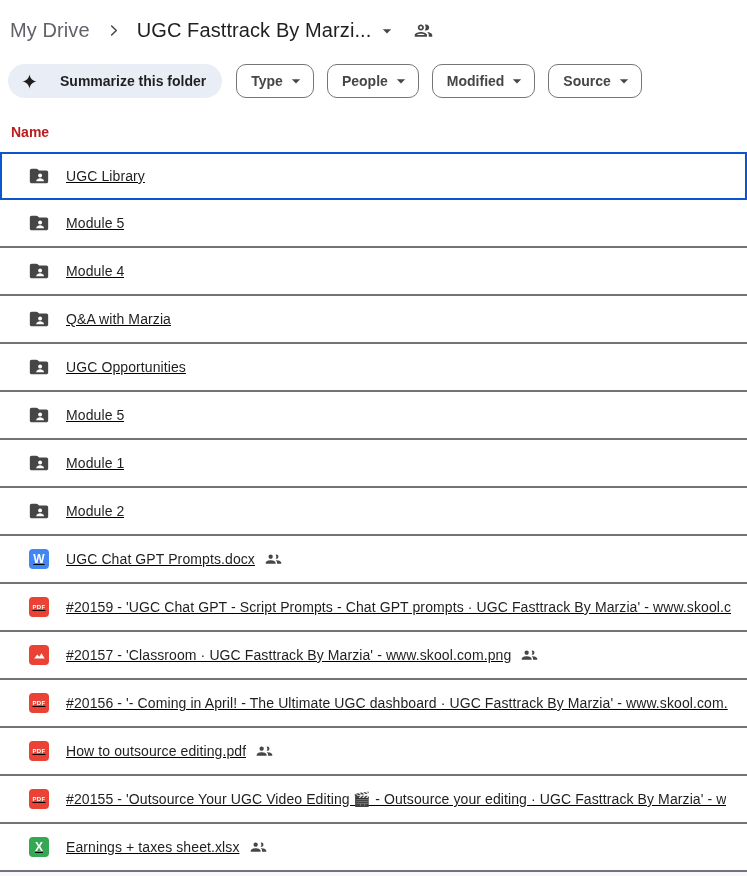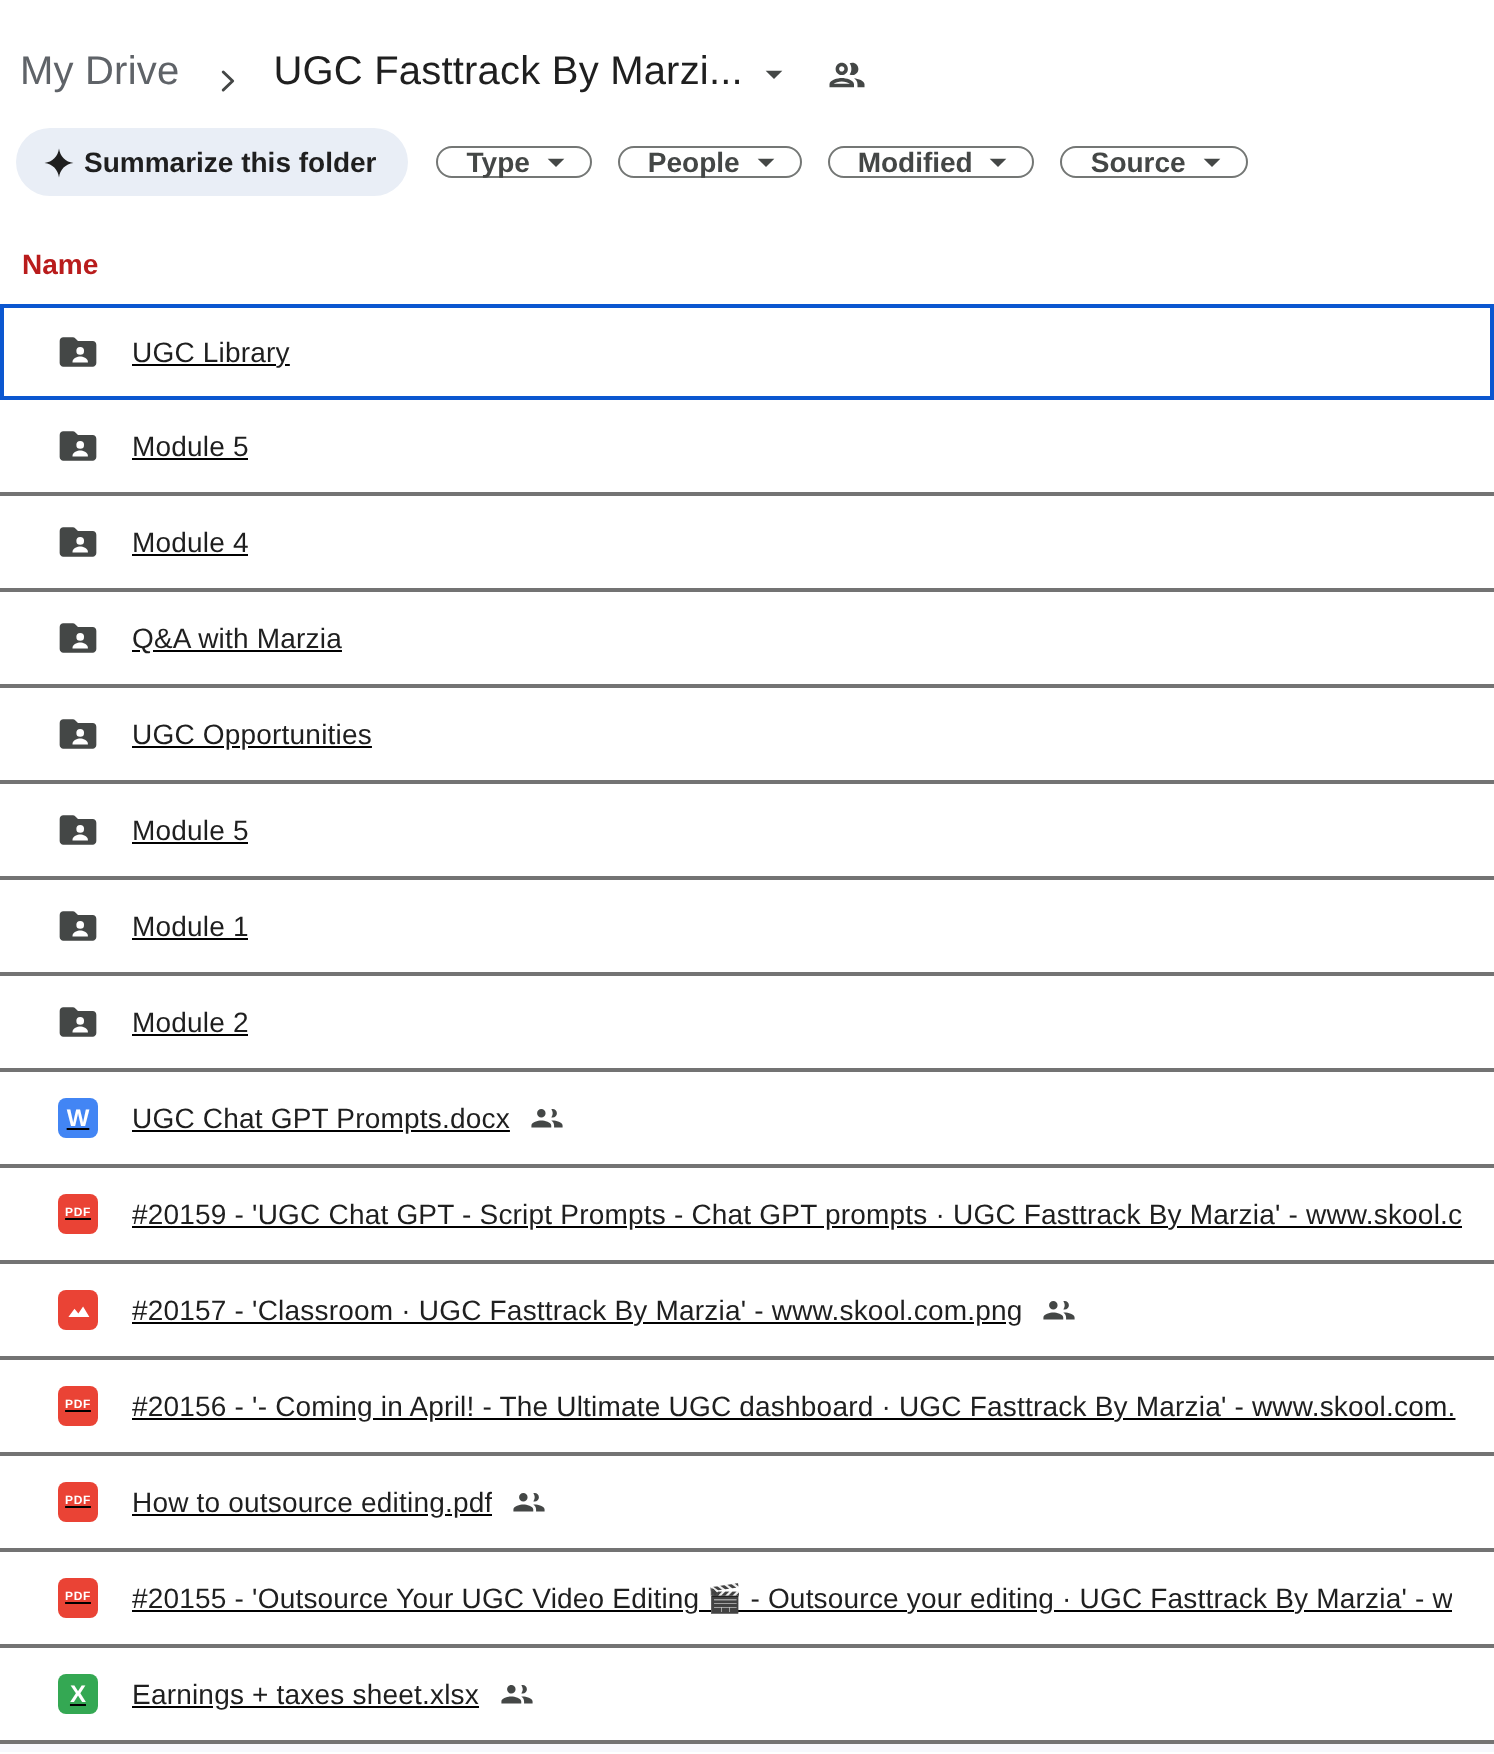--- a/index.html
+++ b/index.html
@@ -3,35 +3,35 @@
 <meta charset="utf-8">
 <style>
   * { box-sizing: border-box; }
   html,body { margin:0; padding:0; }
   body {
     width:747px; height:877px; overflow:hidden; background:#fff;
     font-family:"Liberation Sans", sans-serif;
     -webkit-font-smoothing:antialiased;
   }
   
-  .breadcrumb { display:flex; align-items:flex-end; padding:13px 0 0 10px; height:48px; }
+  .breadcrumb { display:flex; align-items:center; padding:13px 0 0 10px; height:48px; }
   .bc-parent { font-size:20px; color:#5f6368; cursor:pointer; letter-spacing:.1px; }
   .bc-sep { margin:0 16px; display:flex; align-items:center; }
   .bc-title-btn { display:flex; align-items:center; gap:6px; cursor:pointer; background:none; border:none; padding:0; }
   .bc-title { font-size:20px; color:#1f1f1f; letter-spacing:.1px; font-family:"Liberation Sans",sans-serif; }
   .bc-share { margin-left:16px; display:flex; align-items:center; cursor:pointer; }
   
   .chips { display:flex; align-items:center; gap:11px; padding-left:8px; margin-top:16px; height:34px; }
   .chip-summarize {
-    display:flex; align-items:center; gap:4px; height:34px; padding:0 16px 0 13px;
+    display:flex; align-items:center; gap:22px; height:34px; padding:0 16px 0 13px;
     border-radius:17px; background:#e9eef6; border:none; cursor:pointer;
     font-size:14px; font-weight:bold; color:#1f1f1f; font-family:"Liberation Sans",sans-serif;
   }
   .chip {
-    display:flex; align-items:center; gap:3px; height:16px; padding:0 7px 0 14px;
+    display:flex; align-items:center; gap:3px; height:34px; padding:0 7px 0 14px;
     border:1px solid #747775; border-radius:10px; background:#fff; cursor:pointer;
     font-size:14px; color:#444746; font-weight:bold; font-family:"Liberation Sans",sans-serif;
     margin-left:2px;
   }
   .chip:first-of-type { margin-left:3px; }
   
   .name-header { margin-top:26px; padding-left:11px; font-size:14px; font-weight:bold; color:#b91c1c; height:16px; cursor:pointer; }
   .rows { margin-top:12px;text-decoration:underline; }
   .row {
     height:48px; display:flex; align-items:center; padding-left:28px;

